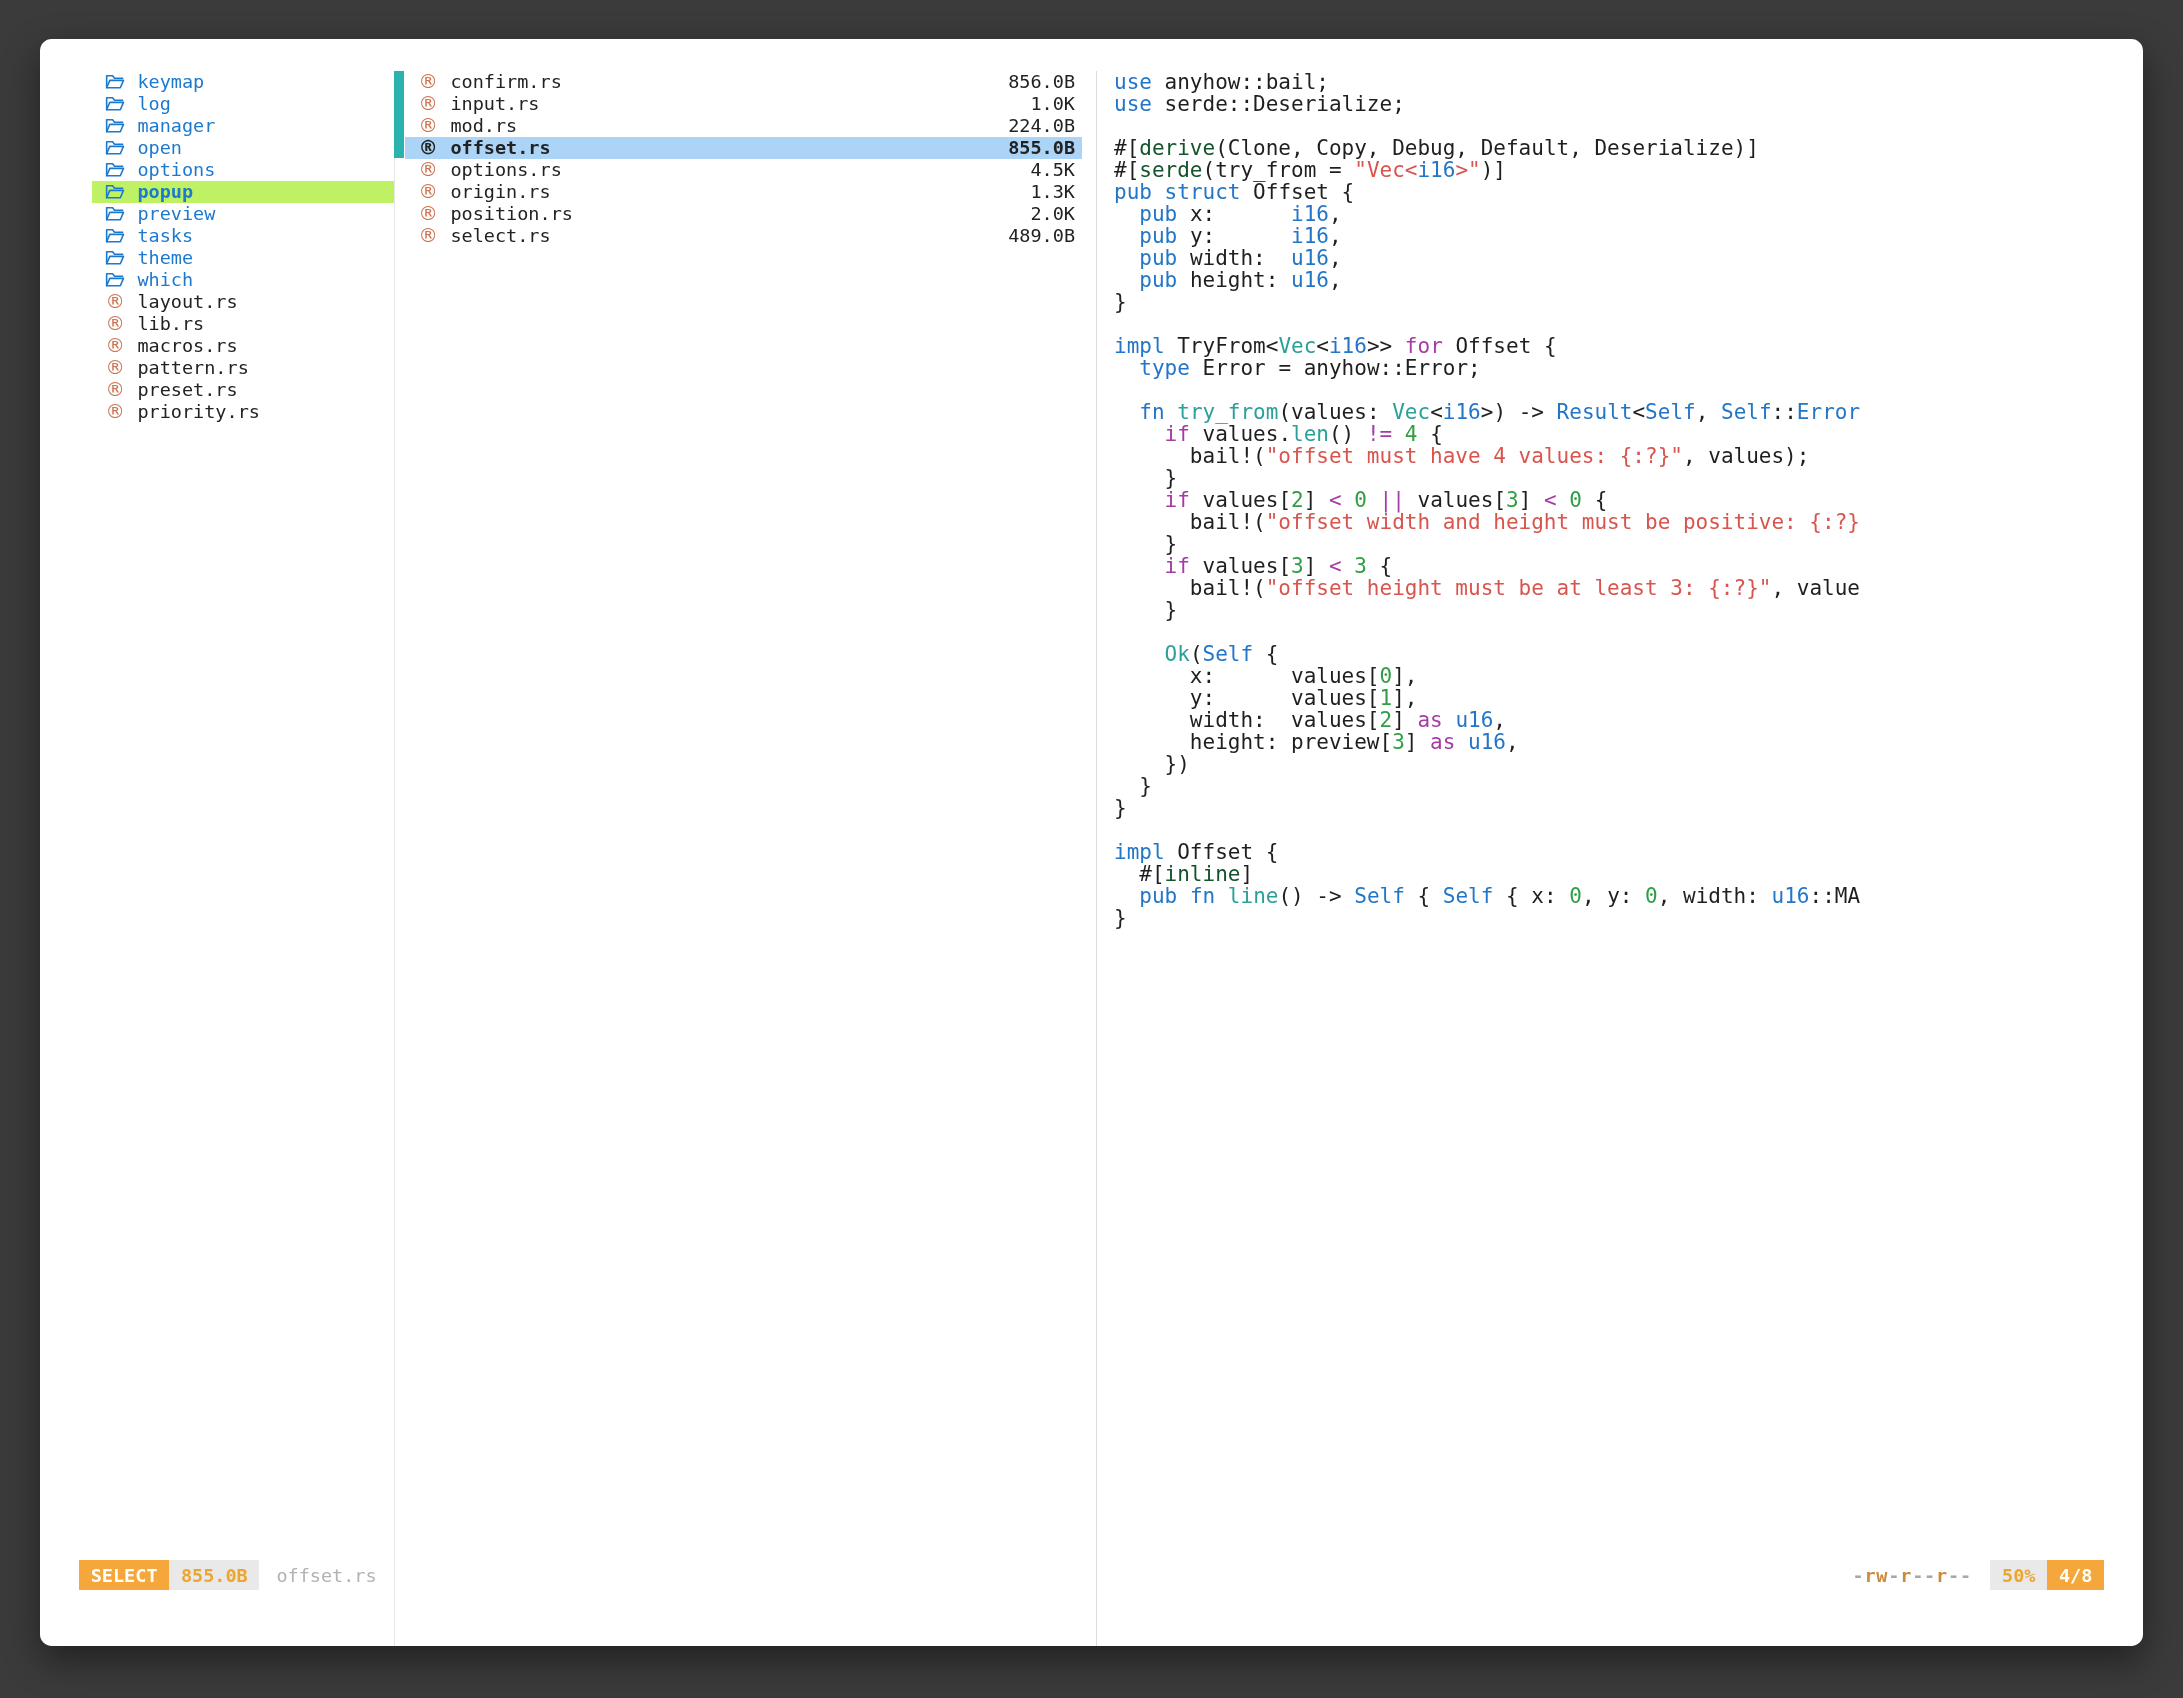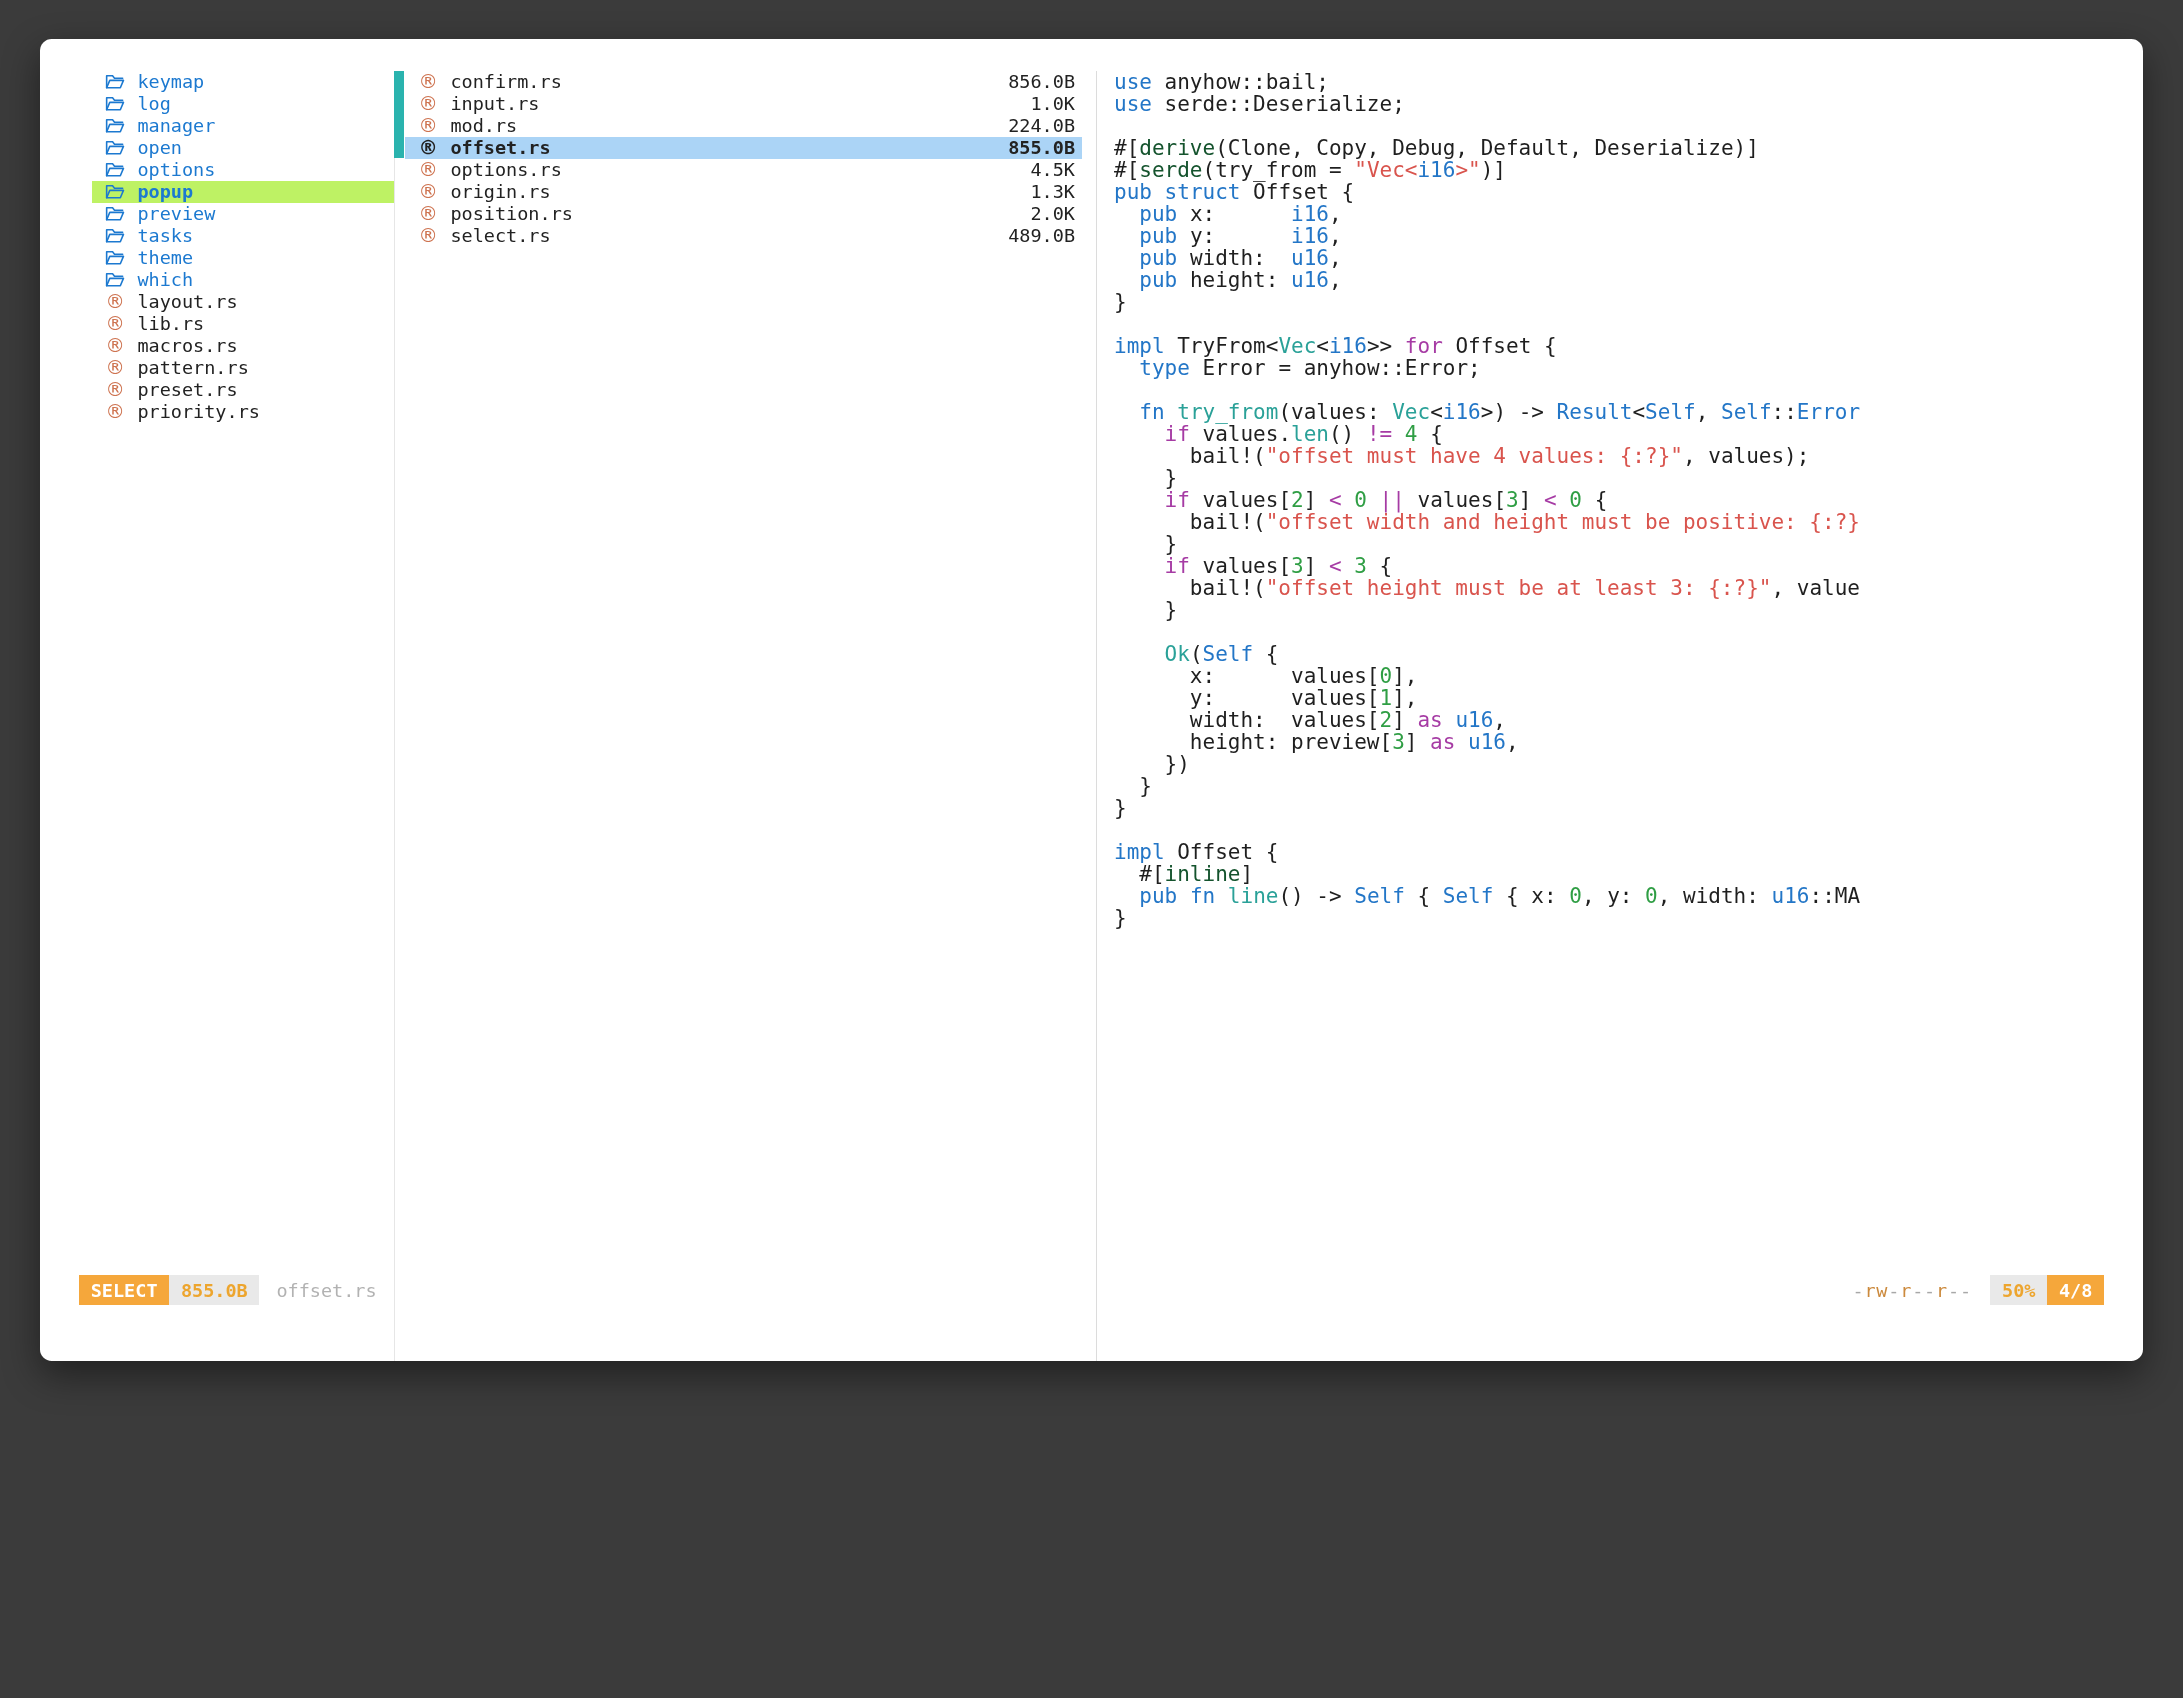--- a/index.html
+++ b/index.html
@@ -2,21 +2,21 @@
 <html style="font-size:13.4px"><head>
 <meta charset="utf-8">
 <style>
   html,body{margin:0;padding:0;}
   body{
     width:2183px;height:1698px;overflow:hidden;position:relative;
     background:#3b3b3b;
     font-family:"DejaVu Sans Mono",monospace;
   }
   .window{
-    position:absolute;left:40px;top:39px;width:2103px;height:1322px;
+    position:absolute;left:40px;top:39px;width:2103px;height:1607px;
     background:#ffffff;border-radius:11.7px;overflow:hidden;
     box-shadow:0 13.4px 37px rgba(0,0,0,.45);
   }
   .panes{position:absolute;inset:0;display:flex;padding-top:32px;box-sizing:border-box;}
   .pane{box-sizing:border-box;height:100%;}
   .pane.left{width:354px;padding-left:52px;}
   .pane.middle{width:702px;position:relative;border-left:0.8px solid #e6e6e6;}
   .pane.right{flex:1;border-left:0.8px solid #dcdcdc;padding-left:17px;overflow:hidden;}
 
   .row{height:22px;display:flex;align-items:center;font-size:18.5px;line-height:22px;color:#222;white-space:pre;}
@@ -47,21 +47,21 @@
   .statusbar{
     position:absolute;left:39px;right:39px;bottom:55px;height:32px;
     display:flex;justify-content:space-between;align-items:center;
     font-size:18.5px;z-index:3;
   }
   .sb-left,.sb-right{display:flex;align-items:center;}
   .badge{padding:4.2px 11.7px;font-weight:bold;display:inline-block;}
   .badge-orange{background:#f5a73b;color:#ffffff;}
   .badge-gray{background:#e9e9e9;color:#eda52e;}
   .sb-filename{color:#b2b2b2;margin-left:17px;}
-  .perms{margin-right:18.5px;font-weight:normal;letter-spacing:0.8px;white-space:pre;}
+  .perms{margin-right:18.5px;font-weight:bold;letter-spacing:0.8px;white-space:pre;}
   .perm-g{color:#a8a8a8;}
   .perm-o{color:#cc8a3d;}
 </style>
 </head>
 <body>
 
 <div class="screen">
   <div class="window">
     <div class="panes">
       <div class="pane left">

